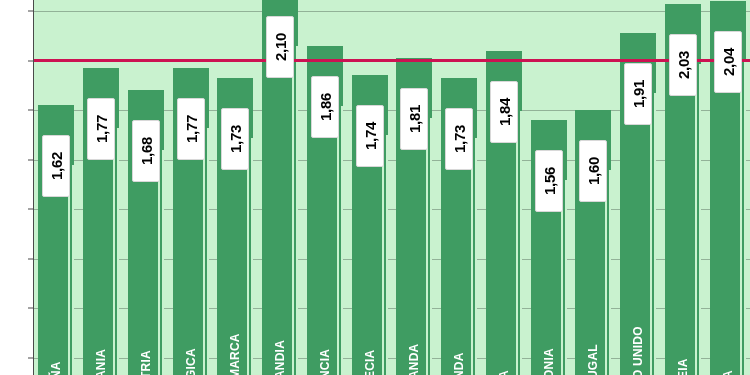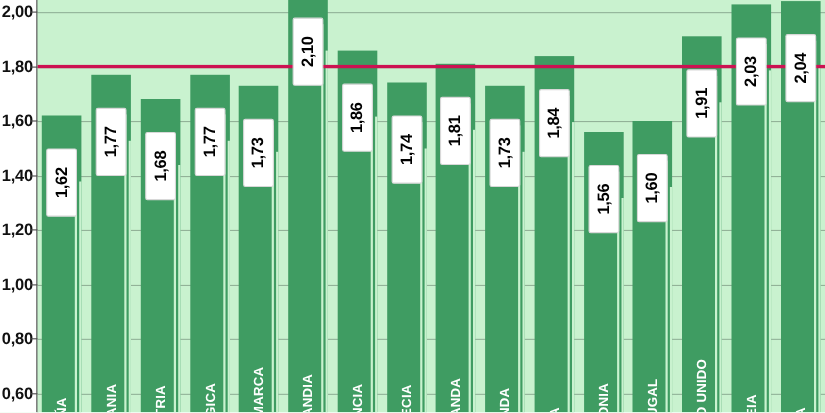--- a/index.html
+++ b/index.html
@@ -115,30 +115,20 @@
     text-orientation: mixed;
     transform: translateX(-50%) rotate(180deg);
     white-space: nowrap;
   }
 </style>
 </head>
 <body>
 
 <div id="chart-root">
 
-  <div class="y-axis">
-      <div class="y-tick-label" style="top: 11px;">2,00</div>
-      <div class="y-tick-label" style="top: 60.5px;">1,80</div>
-      <div class="y-tick-label" style="top: 110px;">1,60</div>
-      <div class="y-tick-label" style="top: 159.5px;">1,40</div>
-      <div class="y-tick-label" style="top: 209px;">1,20</div>
-      <div class="y-tick-label" style="top: 258.5px;">1,00</div>
-      <div class="y-tick-label" style="top: 308px;">0,80</div>
-      <div class="y-tick-label" style="top: 357.5px;">0,60</div>
-    </div>
   <div class="axis-line"></div>
 
   <div class="plot" id="plot-area">
       <div class="gridline" style="top: 11px;"></div>
       <div class="gridline" style="top: 60.5px;"></div>
       <div class="gridline" style="top: 110px;"></div>
       <div class="gridline" style="top: 159.5px;"></div>
       <div class="gridline" style="top: 209px;"></div>
       <div class="gridline" style="top: 258.5px;"></div>
       <div class="gridline" style="top: 308px;"></div>

